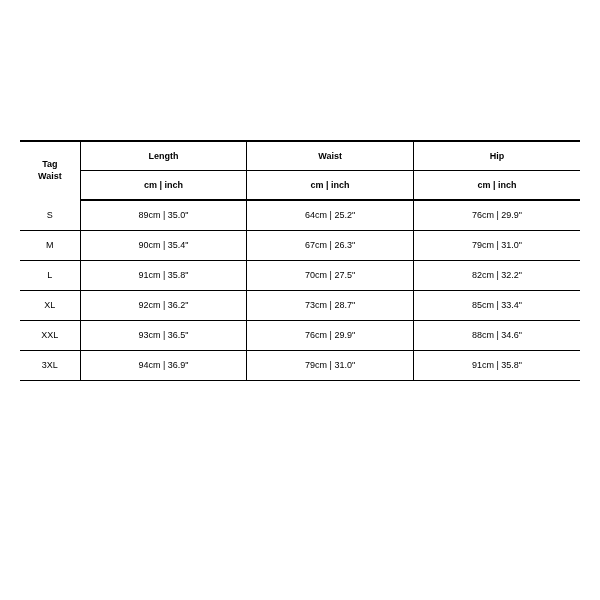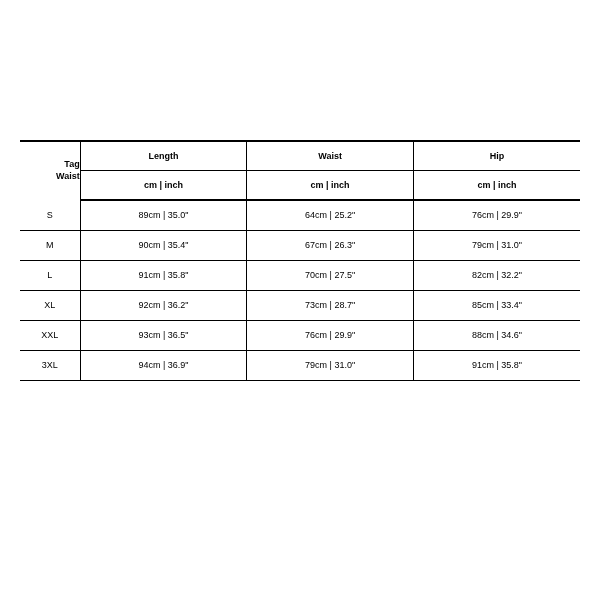--- a/index.html
+++ b/index.html
@@ -41,21 +41,20 @@
   }
   .hdr-sub th {
     border-bottom: 2px solid #000;
     height: 28px;
     font-weight: bold;
   }
   .tag-hdr {
     border-bottom: 2px solid #000;
     font-weight: bold;
     line-height: 1.3;
-    text-align: right;
   }
   tbody tr {
     height: 30px;
   }
   tbody td {
     border-bottom: 1px solid #000;
   }
   .vsep-l { border-left: 1px solid #000; }
 </style>
 </head>

